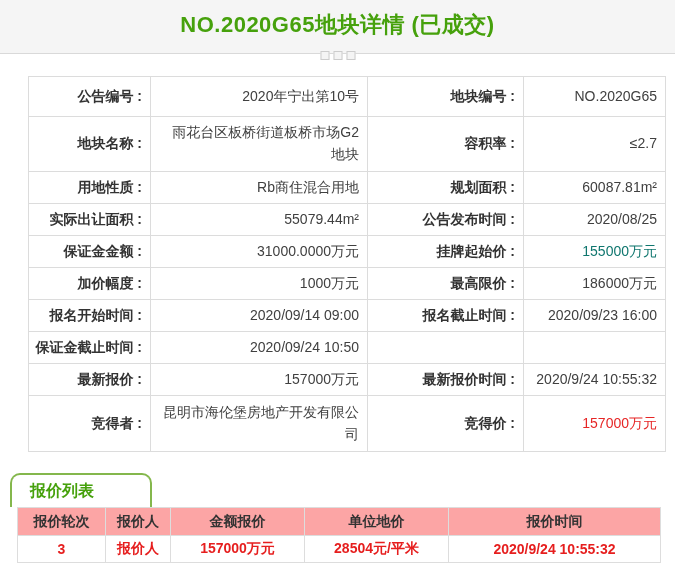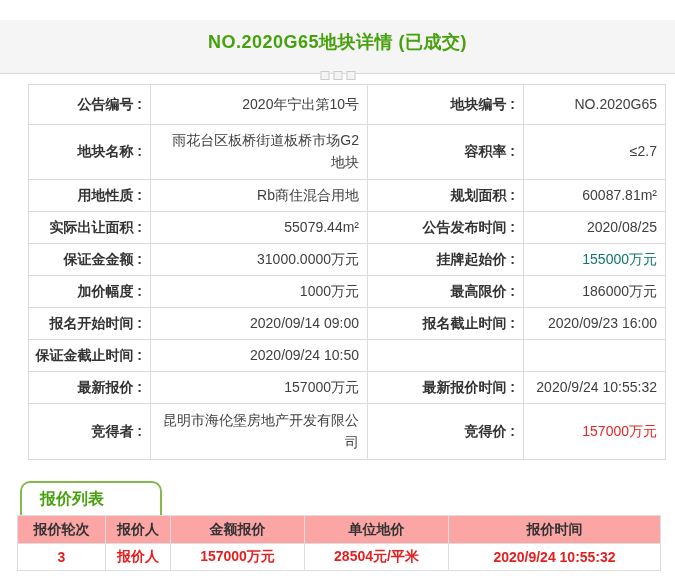--- a/index.html
+++ b/index.html
@@ -8,36 +8,35 @@
     width:675px; height:586px; position:relative; overflow:hidden;
     background:#ffffff;
     font-family:"Liberation Sans","DejaVu Sans",sans-serif;
   }
   .top-band {
     height:54px; background:#f5f5f5; border-bottom:1px solid #d9d9d9;
     position:relative;
   }
   .page-title {
     text-align:center; padding-top:10px;
-    font-size:18px; font-weight:bold; color:#46a10c;
+    font-size:22px; font-weight:bold; color:#46a10c;
     letter-spacing:0.5px;
-    margin-top:20px;
   }
   .divider-squares {
     position:absolute; left:50%; bottom:-7px; transform:translateX(-50%);
     display:flex; gap:4px;
   }
   .divider-squares span {
     width:9px; height:9px; background:#f4f4f4; border:1px solid #cccccc; display:block;
   }
 
   
   table.details {
     border-collapse:collapse; table-layout:fixed;
-    margin:10px 0 0 28px; width:637px;border-radius:24px;
+    margin:22px 0 0 28px; width:637px;border-radius:24px;
   }
   table.details td {
     border:1px solid #dcdcdc; font-size:14px; vertical-align:middle;
     background:#ffffff;
   }
   td.lbl {
     font-weight:bold; text-align:right; color:#333333;
     padding:3px 8px 3px 2px; white-space:nowrap; font-size:13.5px;
   }
   td.val {
@@ -45,21 +44,21 @@
   }
   tr.r-tall1 { height:55px; }
   tr.r-tall2 { height:56px; }
   tr.r-first { height:40px; }
   tr.r-std   { height:32px;padding-left:32px; }
   td.val.green { color:#0f766e; }
   td.val.red   { color:#e62626; }
 
   
   .quote-tab {
-    margin:21px 0 0 20px; width:142px; height:34px;
+    margin:21px 0 0 10px; width:142px; height:34px;
     border:2px solid #84b74c; border-bottom:none;
     border-radius:10px 10px 0 0;
     color:#46a10c; font-weight:bold; font-size:16px;
     line-height:31px; padding-left:18px; background:#ffffff;
   }
 
   
   table.quotes {
     border-collapse:collapse; table-layout:fixed;
     margin:0 0 0 17px; width:643px;

